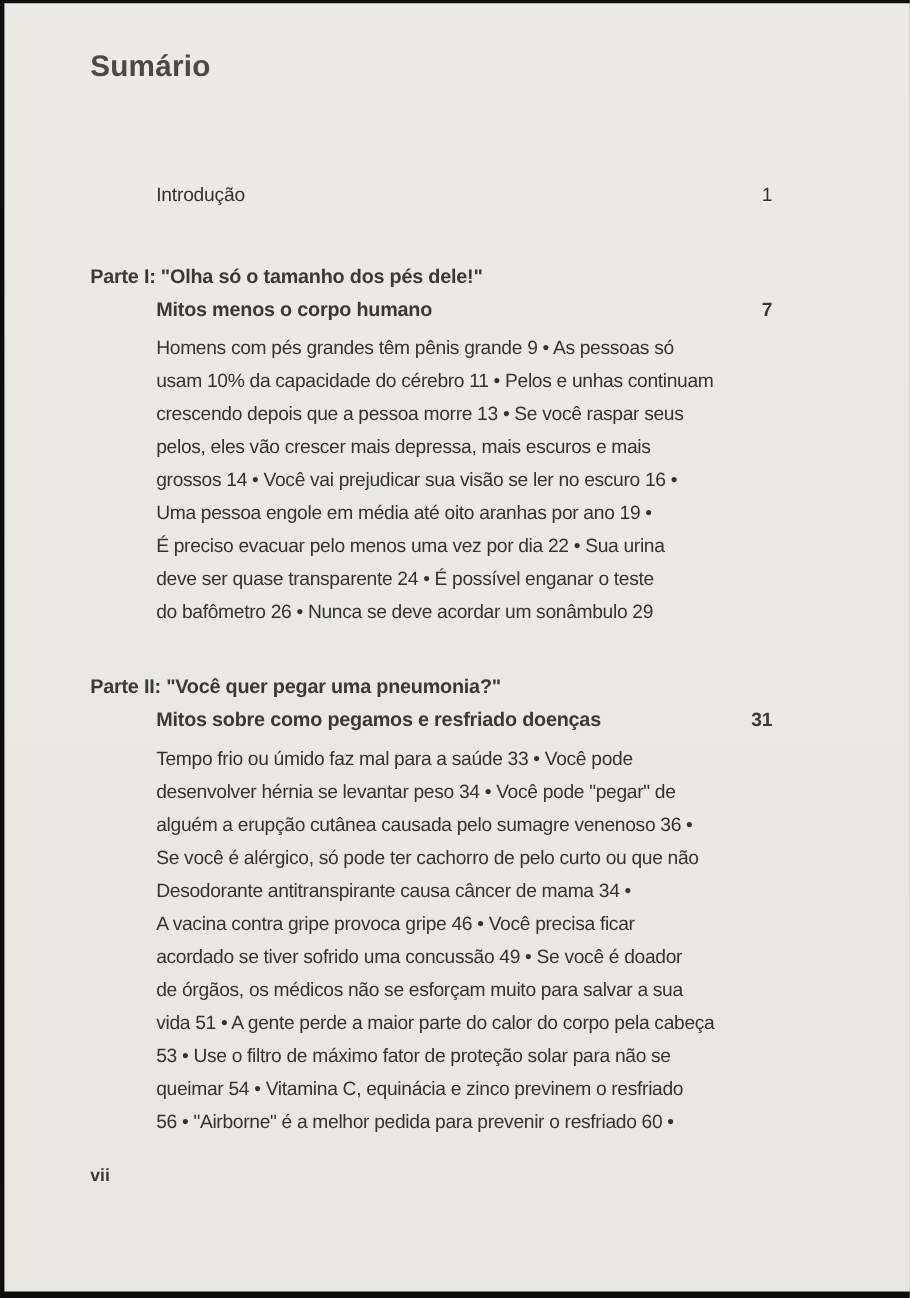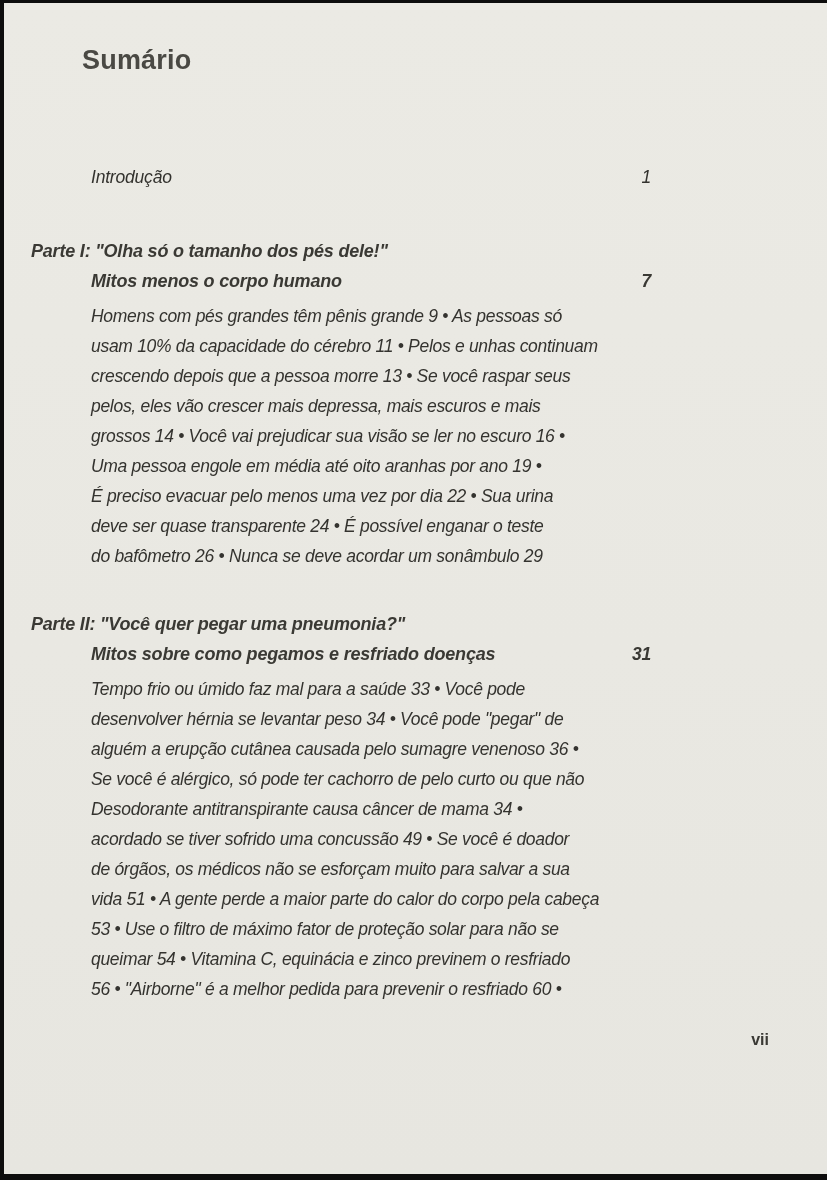--- a/index.html
+++ b/index.html
@@ -24,22 +24,22 @@
   }
   .page-title {
     margin: 43px 0 0 51px;
     font-size: 27px;
     font-weight: 700;
     letter-spacing: 0.2px;
     color: #4a4944;
     line-height: 1.1;
   }
   .toc {
+    margin-left: 51px;
     width: 620px;
-    font-style: italic;
   }
   .toc-row {
     display: flex;
     justify-content: space-between;
     align-items: baseline;
     line-height: 30px;
     font-size: 17.5px;
     letter-spacing: -0.2px;
   }
   .toc-row .indent {
@@ -75,21 +75,20 @@
   .chapter-line {
     white-space: nowrap;
   }
   .page-num {
     font-size: 17.5px;
   }
   .folio {
     margin-left: 51px;
     margin-top: 27px;
     width: 687px;
-    text-align: right;
     font-size: 16px;
     font-weight: 700;
     color: #3a3934;
     line-height: 18px;
   }
 </style>
 </head>
 <body>
 
 <div class="scan-page">
@@ -127,20 +126,21 @@
       <div class="toc-row subtitle-row">
         <span class="indent">Mitos sobre como pegamos e resfriado doenças</span>
         <span class="page-num">31</span>
       </div>
       <div class="chapter-lines">
         <div class="chapter-line">Tempo frio ou úmido faz mal para a saúde 33 • Você pode</div>
         <div class="chapter-line">desenvolver hérnia se levantar peso 34 • Você pode "pegar" de</div>
         <div class="chapter-line">alguém a erupção cutânea causada pelo sumagre venenoso 36 •</div>
         <div class="chapter-line">Se você é alérgico, só pode ter cachorro de pelo curto ou que não</div>
         <div class="chapter-line">Desodorante antitranspirante causa câncer de mama 34 •</div>
+        <div class="chapter-line">A vacina contra gripe provoca gripe 46 • Você precisa ficar</div>
         <div class="chapter-line">acordado se tiver sofrido uma concussão 49 • Se você é doador</div>
         <div class="chapter-line">de órgãos, os médicos não se esforçam muito para salvar a sua</div>
         <div class="chapter-line">vida 51 • A gente perde a maior parte do calor do corpo pela cabeça</div>
         <div class="chapter-line">53 • Use o filtro de máximo fator de proteção solar para não se</div>
         <div class="chapter-line">queimar 54 • Vitamina C, equinácia e zinco previnem o resfriado</div>
         <div class="chapter-line">56 • "Airborne" é a melhor pedida para prevenir o resfriado 60 •</div>
       </div>
     </div>
 
   </div>

